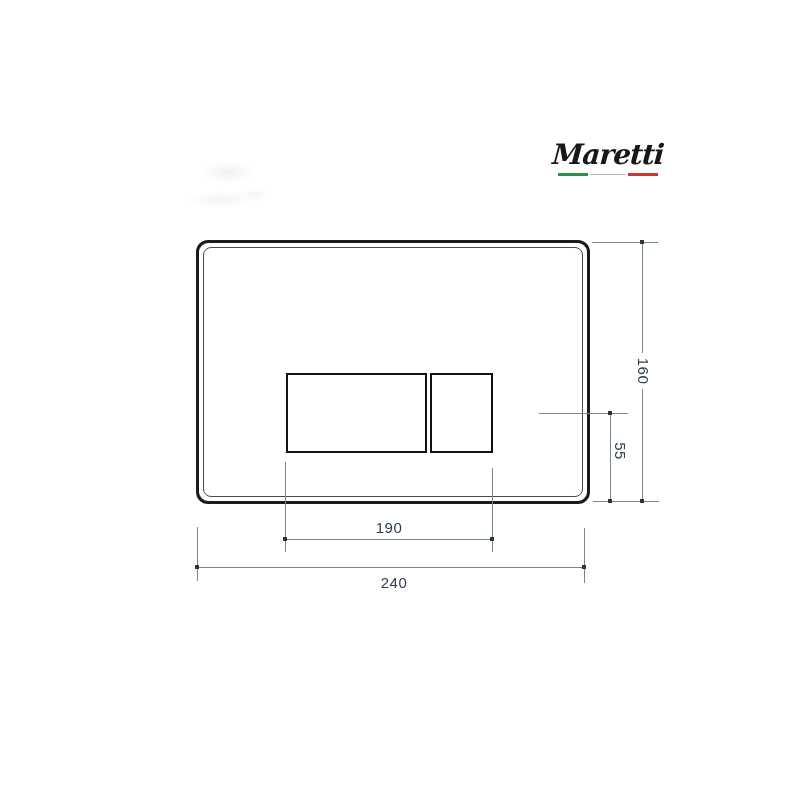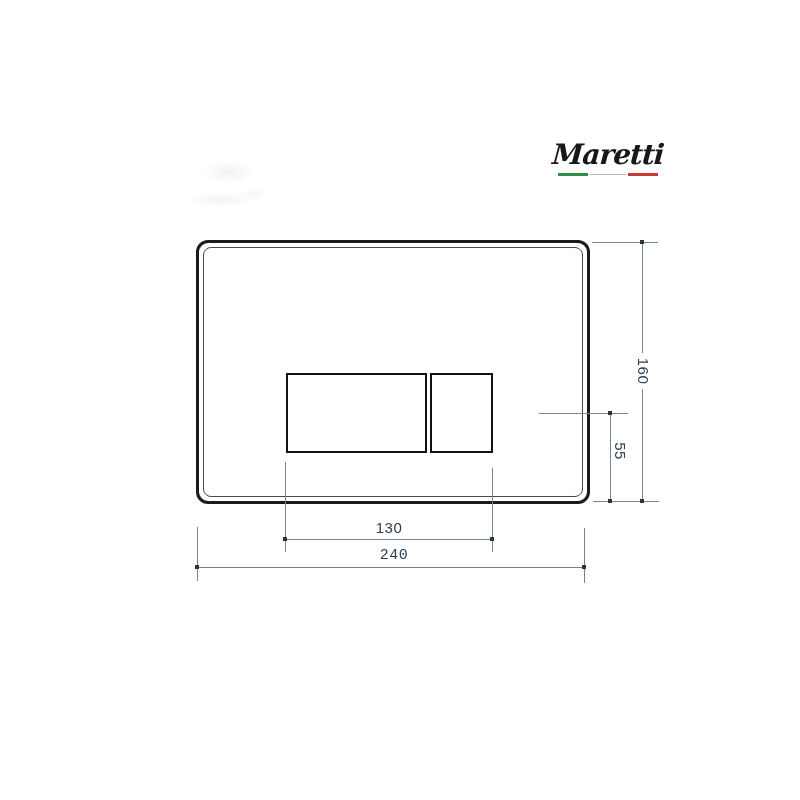--- a/index.html
+++ b/index.html
@@ -84,22 +84,22 @@
   <div class="dimlabel vlabel" style="left:605px;top:443px;width:30px;height:16px;">55</div>
 
   <div class="dimline" style="left:285px;top:462px;width:1px;height:90px;"></div>
   <div class="dimline" style="left:492px;top:468px;width:1px;height:84px;"></div>
   <div class="dimline" style="left:197px;top:527px;width:1px;height:54px;"></div>
   <div class="dimline" style="left:584px;top:528px;width:1px;height:55px;"></div>
 
   <div class="dimline" style="left:285px;top:539px;width:208px;height:1px;"></div>
   <div class="dimline" style="left:197px;top:567px;width:388px;height:1px;"></div>
 
-  <div class="dimlabel" style="left:364px;top:520px;width:50px;">130</div>
-  <div class="dimlabel" style="left:366px;top:548px;width:56px;font-family:Liberation Mono, monospace;">240</div>
+  <div class="dimlabel" style="left:364px;top:520px;width:50px;">190</div>
+  <div class="dimlabel" style="left:366px;top:575px;width:56px;">240</div>
 
   <div class="dot" style="left:640px;top:240px;"></div>
   <div class="dot" style="left:640px;top:499px;"></div>
   <div class="dot" style="left:608px;top:411px;"></div>
   <div class="dot" style="left:608px;top:499px;"></div>
   <div class="dot" style="left:283px;top:537px;"></div>
   <div class="dot" style="left:490px;top:537px;"></div>
   <div class="dot" style="left:195px;top:565px;"></div>
   <div class="dot" style="left:582px;top:565px;"></div>
 

